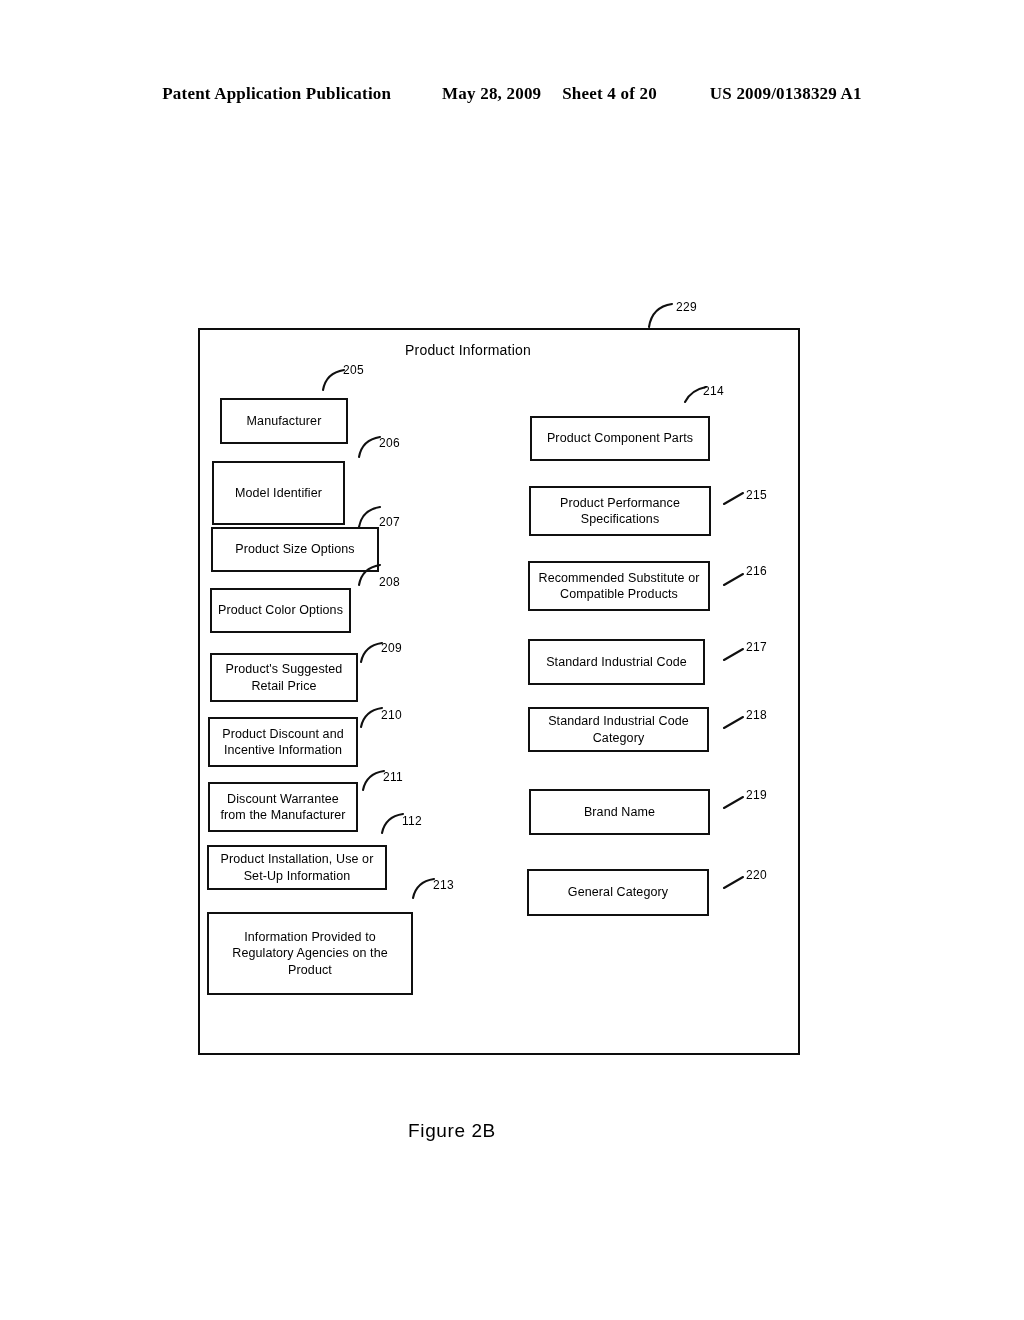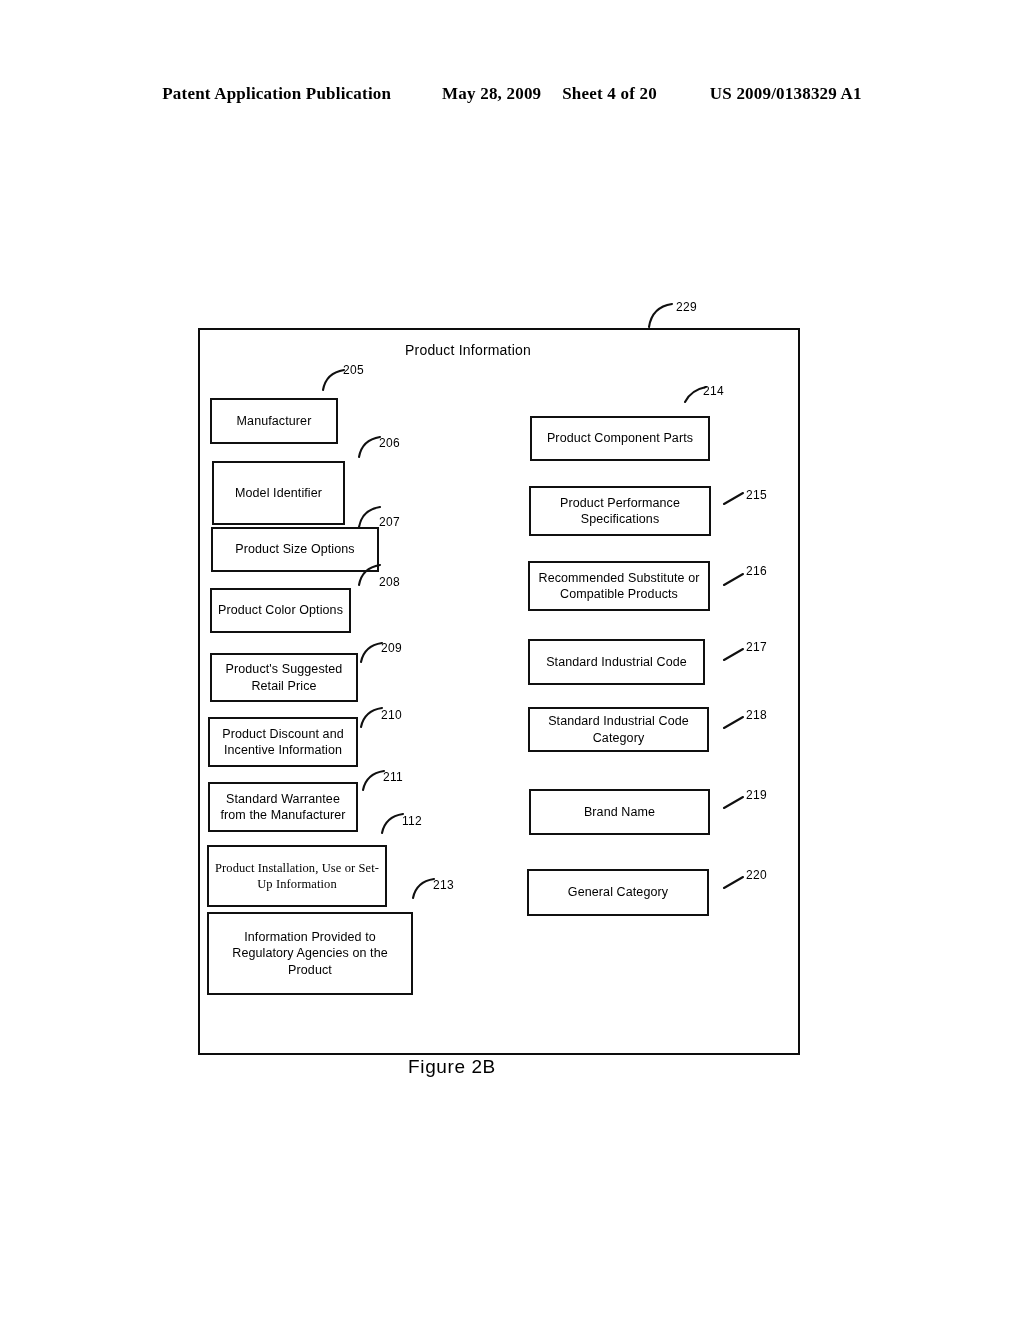--- a/index.html
+++ b/index.html
@@ -91,21 +91,21 @@
     fill: none;
     stroke: #101010;
     stroke-width: 2.1;
     stroke-linecap: round;
   }
 
   
   #figure-caption {
     position: absolute;
     left: 0;
-    top: 1056px;
+    top: 1120px;
     width: 904px;
     text-align: center;
     font-size: 19px;
     letter-spacing: 0.6px;
   }
 </style>
 </head>
 <body>
 
 <div id="patent-header">
@@ -120,21 +120,21 @@
 
 <div id="figure-frame"></div>
 
 <div id="diagram-title">Product Information</div>
 
 <svg class="leader" style="left:648px; top:300px;" width="32" height="28" viewBox="0 0 32 28">
   <path d="M1,27 C3,14 10,6 24,4"></path>
 </svg>
 <div class="ref" style="left:676px; top:300px;">229</div>
 
-<div class="node" style="left:210px; top:398px; width:128px; height:46px;">
+<div class="node" style="left:220px; top:398px; width:128px; height:46px;">
   <span>Manufacturer</span>
 </div>
 <svg class="leader" style="left:322px; top:367px;" width="28" height="24" viewBox="0 0 28 24">
   <path d="M1,23 C3,12 9,5 22,3"></path>
 </svg>
 <div class="ref" style="left:343px; top:363px;">205</div>
 
 <div class="node" style="left:212px; top:461px; width:133px; height:64px;">
   <span>Model Identifier</span>
 </div>
@@ -169,28 +169,28 @@
 
 <div class="node" style="left:208px; top:717px; width:150px; height:50px;">
   <span>Product Discount and Incentive Information</span>
 </div>
 <svg class="leader" style="left:360px; top:706px;" width="28" height="22" viewBox="0 0 28 22">
   <path d="M1,21 C3,11 9,4 22,2"></path>
 </svg>
 <div class="ref" style="left:381px; top:708px;">210</div>
 
 <div class="node" style="left:208px; top:782px; width:150px; height:50px;">
-  <span>Standard Warrantee from the Manufacturer</span>
+  <span>Discount Warrantee from the Manufacturer</span>
 </div>
 <svg class="leader" style="left:362px; top:769px;" width="28" height="22" viewBox="0 0 28 22">
   <path d="M1,21 C3,11 9,4 22,2"></path>
 </svg>
 <div class="ref" style="left:383px; top:770px;">211</div>
 
-<div class="node" style="left:207px; top:845px; width:180px; height:62px;font-family:Liberation Serif, serif;">
+<div class="node" style="left:207px; top:845px; width:180px; height:45px;">
   <span>Product Installation, Use or Set-Up Information</span>
 </div>
 <svg class="leader" style="left:381px; top:812px;" width="28" height="22" viewBox="0 0 28 22">
   <path d="M1,21 C3,11 9,4 22,2"></path>
 </svg>
 <div class="ref" style="left:402px; top:814px;">112</div>
 
 <div class="node" style="left:207px; top:912px; width:206px; height:83px;">
   <span>Information Provided to Regulatory Agencies on the Product</span>
 </div>

